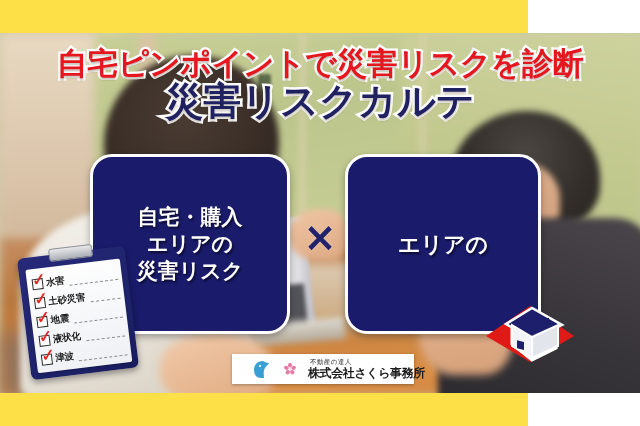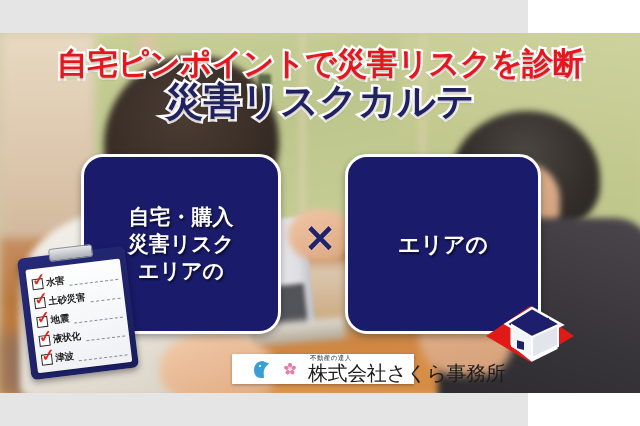--- a/index.html
+++ b/index.html
@@ -6,21 +6,21 @@
   * { margin:0; padding:0; box-sizing:border-box; }
   html,body {
     width:640px; height:426px;
     background:#ffffff;
     font-family:"DejaVu Sans","Liberation Sans",sans-serif;
     overflow:hidden;
   }
   #stage {
     position:relative;
     width:528px; height:426px;
-    background:#e5e5e5;
+    background:#fde047;
   }
   
   #photo {
     position:absolute;
     left:0; top:33px;
     width:640px; height:360px;
     overflow:hidden;
     background:#cfc9a8;
   }
   .bg-layer { position:absolute; }
@@ -166,21 +166,21 @@
   
   .navybox {
     position:absolute; z-index:30;
     background:#1a1b6b;
     border:3px solid #ffffff;
     border-radius:22px;
     box-shadow:0 3px 7px rgba(0,0,0,.32);
     display:flex; align-items:center; justify-content:center;
     text-align:center;
   }
-  #box-left  { left:81px;  top:154px; width:200px; height:180px; }
+  #box-left  { left:90px;  top:154px; width:200px; height:180px; }
   #box-right { left:345px; top:154px; width:196px; height:180px; }
   .navybox .txt {
     color:#ffffff; font-weight:bold; font-size:21px; line-height:27px;
     letter-spacing:0px;
     text-shadow:1.5px 2px 2px rgba(0,0,0,.55);
     padding:0 6px;
   }
   #box-right .txt { font-size:22px; line-height:31px; }
   
   #xmark {
@@ -254,21 +254,21 @@
     display:flex; align-items:center; gap:12px;
     padding:0 20px;
   }
   #logo .bird { flex:0 0 auto; }
   .logo-text { display:flex; flex-direction:column; line-height:1; }
   .logo-sub {
     font-size:6.5px; color:#222; letter-spacing:.4px;
     margin-bottom:1px; margin-left:2px;
   }
   .logo-main {
-    font-size:20px; font-weight:normal; color:#1b1b1b;
+    font-size:12px; font-weight:bold; color:#1b1b1b;
     letter-spacing:-0.4px; white-space:nowrap;
   }
 </style>
 </head>
 <body>
 
 <div id="stage">
 
   <div id="photo">
     <div class="bg-layer wall-left"></div>
@@ -297,22 +297,22 @@
   </div>
 
   <div id="headline">
     <div class="hl1">自宅ピンポイントで災害リスクを診断</div>
     <div class="hl2">災害リスクカルテ</div>
   </div>
 
   <div class="navybox" id="box-left">
     <div class="txt">
       <div>自宅・購入</div>
+      <div>エリアの</div>
       <div>災害リスク</div>
-      <div>エリアの</div>
     </div>
   </div>
 
   <div id="xmark">×</div>
 
   <div class="navybox" id="box-right">
     <div class="txt">
       <div>エリアの</div>
     </div>
   </div>

